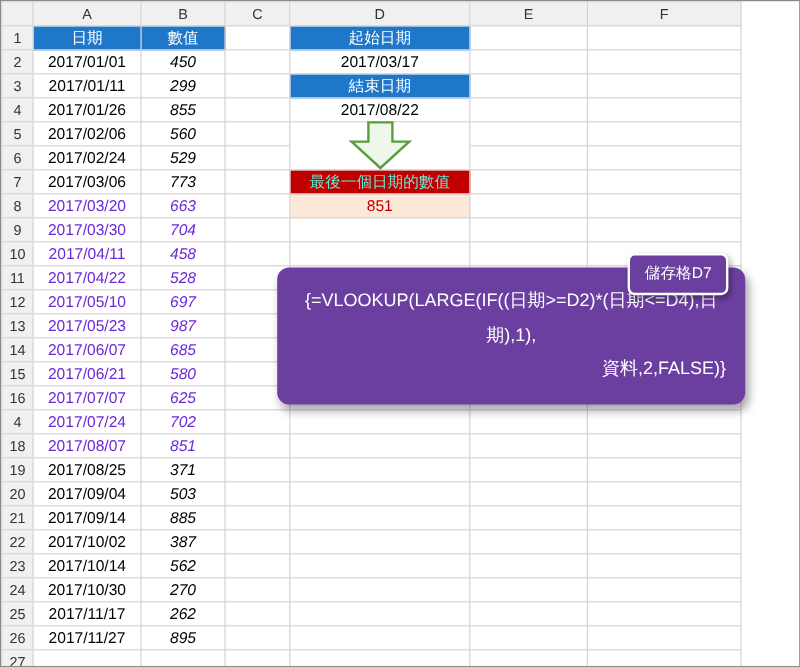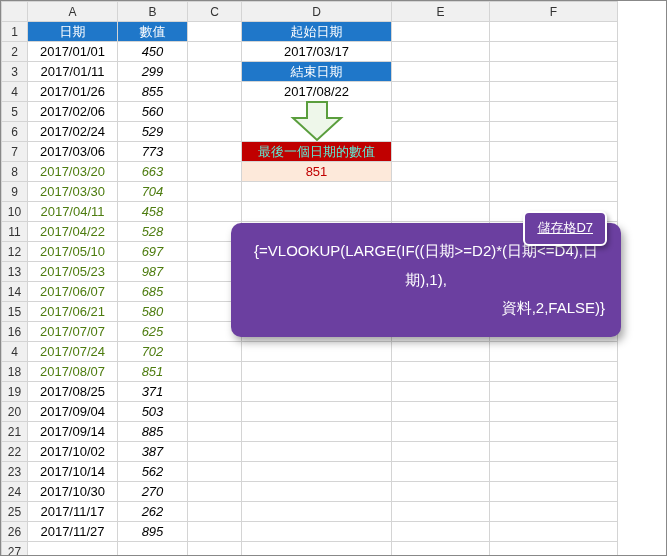--- a/index.html
+++ b/index.html
@@ -34,21 +34,21 @@
   .rowhdr { width: 26px; background:#f0f0f0; text-align:center; }
   .colA { width: 90px; }
   .colB { width: 70px; }
   .colC { width: 54px; }
   .colD { width: 150px; }
   .colE { width: 98px; }
   .colF { width: 128px; }
   .hdr-blue { background:#1f77c9; color:#fff; font-weight:bold; }
   .val-right { text-align:right;font-style:italic; }
   .val-center { text-align:center;margin-top:22px; }
-  .red-text { color:#4d7c0f; }
+  .red-text { color:#6d28d9; }
   .red-bg { background:#c00000; color:#5eead4; font-weight:bold; }
   .peach-bg { background:#fde9da; color:#c00000; font-weight:bold; }
   .arrow-cell { position:relative; }
   .arrow {
     position:absolute; left:50%; top:-2px; transform:translateX(-50%);
     width:60px; height:24px;
   }
   .arrow svg { display:block; }
   .callout {
     position:absolute;
@@ -67,21 +67,20 @@
   .callout-badge {
     position:absolute;
     right:14px; top:-12px;
     background:#6b3fa0;
     border:2px solid #fff;
     border-radius:6px;
     padding:3px 12px;
     font-size:13px;
     color:#fff;
     box-shadow: 2px 3px 5px rgba(0,0,0,0.3);
-    text-decoration: underline;
   }
 </style>
 </head>
 <body>
 
 <table class="sheet">
   <tbody>
       <tr>
     <th class="corner"></th>
     <th class="colA">A</th>

